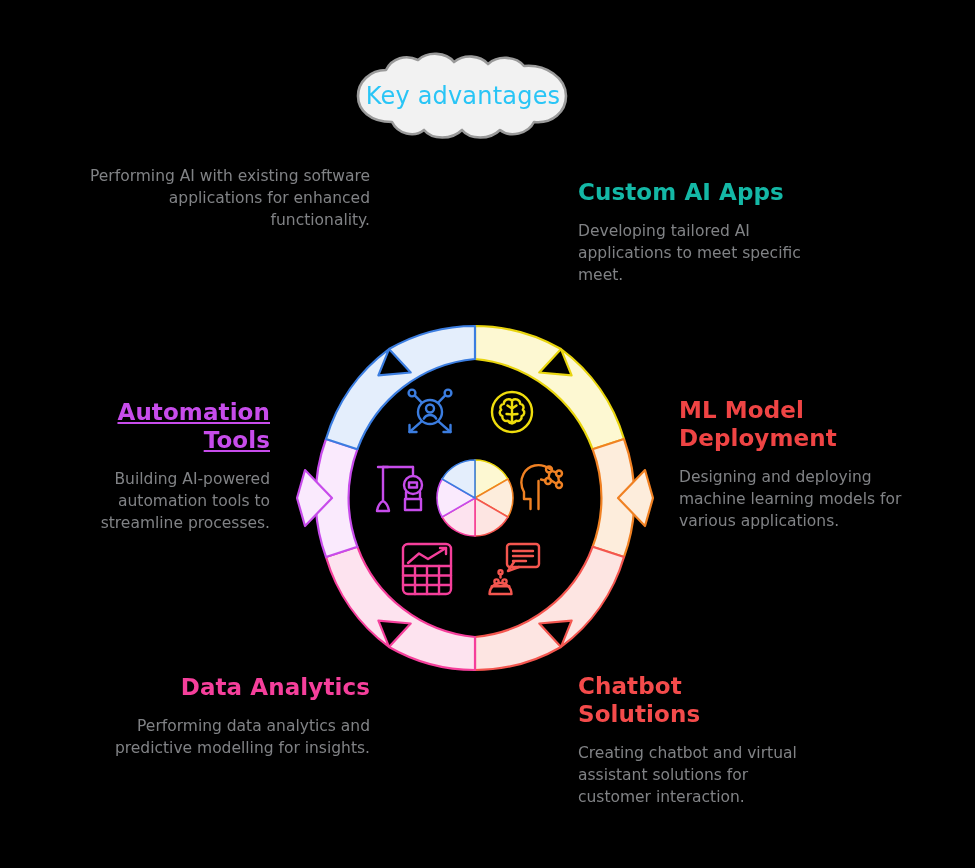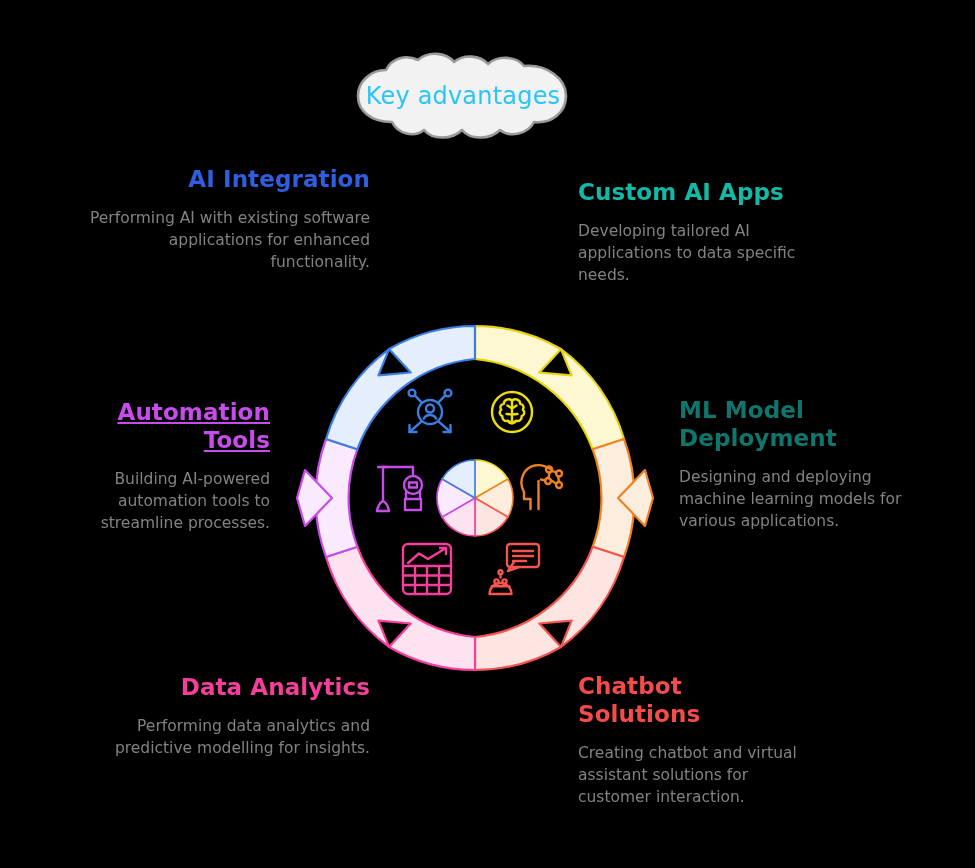--- a/index.html
+++ b/index.html
@@ -33,21 +33,21 @@
   .align-right{text-align:right;}
   .align-left{text-align:left;}
 
   #node-ai-integration{left:70px;top:165px;width:300px;}
   #node-ai-integration h3{color:#2f5fe0;}
 
   #node-custom-ai-apps{left:578px;top:178px;width:230px;}
   #node-custom-ai-apps h3{color:#14b8a6;}
 
   #node-ml-deployment{left:679px;top:396px;width:250px;}
-  #node-ml-deployment h3{color:#0f766e;}
+  #node-ml-deployment h3{color:#ef4444;}
 
   #node-chatbot{left:578px;top:672px;width:230px;}
   #node-chatbot h3{color:#f44b4b;}
 
   #node-data-analytics{left:80px;top:673px;width:290px;}
   #node-data-analytics h3{color:#f53f9b;}
 
   #node-automation{left:50px;top:398px;width:220px;}
   #node-automation h3{color:#c74ceb;text-decoration:underline;}
 
@@ -212,27 +212,26 @@
         <path d="M34 21.5 h8 v5 h-8 Z"></path>
         <path d="M31 31 L31 38 M45 31 L45 38"></path>
         <rect x="30" y="38" width="16" height="11"></rect>
         <path d="M3 6 h10"></path>
       </g>
 
     </svg>
   </div>
 
   <div class="node align-right" id="node-ai-integration">
-    <h3>AI Integration</h3>
     <p>Performing AI with existing software applications for enhanced functionality.</p>
   </div>
 
   <div class="node align-left" id="node-custom-ai-apps">
     <h3>Custom AI Apps</h3>
-    <p>Developing tailored AI applications to data specific needs.</p>
+    <p>Developing tailored AI applications to meet specific meet.</p>
   </div>
 
   <div class="node align-left" id="node-ml-deployment">
     <h3>ML Model Deployment</h3>
     <p>Designing and deploying machine learning models for various applications.</p>
   </div>
 
   <div class="node align-right" id="node-data-analytics">
     <h3>Data Analytics</h3>
     <p>Performing data analytics and predictive modelling for insights.</p>

